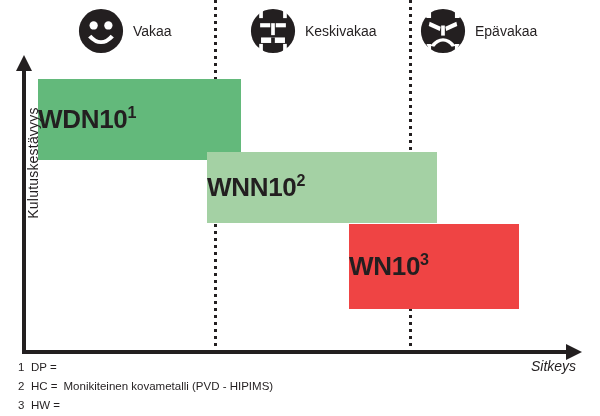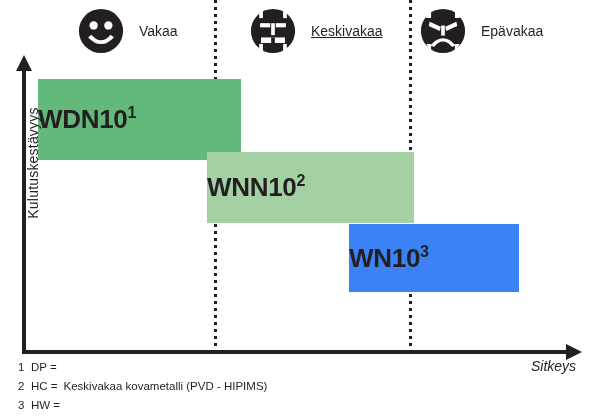--- a/index.html
+++ b/index.html
@@ -88,21 +88,21 @@
     background-size: 3px 7px;
     background-repeat: repeat-y;
   }
 
   
   .zone-head {
     position: absolute;
     top: 8px;
     display: flex;
     align-items: center;
-    gap: 15px;
+    gap: 9px;
   }
   .face {
     width: 46px;
     height: 46px;
     flex: 0 0 auto;
     display: block;
   }
   .zone-label {
     font-size: 14px;
     color: #231f20;
@@ -161,21 +161,21 @@
   <div class="zone-head" style="left:78px;">
     <svg class="face" viewBox="0 0 100 100">
       <circle cx="50" cy="50" r="48" fill="#231f20"></circle>
       <circle cx="34" cy="38" r="9" fill="#ffffff"></circle>
       <circle cx="66" cy="38" r="9" fill="#ffffff"></circle>
       <path d="M29 58 q21 24 42 0 l7 6 q-28 29 -56 0 z" fill="#ffffff"></path>
     </svg>
     <span class="zone-label">Vakaa</span>
   </div>
 
-  <div class="zone-head" style="left:250px;text-decoration:underline;">
+  <div class="zone-head" style="left:250px;">
     <svg class="face" viewBox="0 0 100 100">
       <circle cx="50" cy="50" r="48" fill="#231f20"></circle>
       <rect x="20" y="6" width="8" height="16" fill="#ffffff"></rect>
       <rect x="72" y="6" width="8" height="16" fill="#ffffff"></rect>
       <rect x="20" y="78" width="8" height="16" fill="#ffffff"></rect>
       <rect x="72" y="78" width="8" height="16" fill="#ffffff"></rect>
       <rect x="22" y="33" width="22" height="9" fill="#ffffff"></rect>
       <rect x="56" y="33" width="22" height="9" fill="#ffffff"></rect>
       <rect x="46" y="33" width="8" height="26" fill="#ffffff"></rect>
       <rect x="24" y="64" width="52" height="12" fill="#ffffff"></rect>
@@ -198,27 +198,27 @@
     </svg>
     <span class="zone-label">Epävakaa</span>
   </div>
 
   <div class="bar" style="left:38px; top:79px; width:203px; height:81px; background:#63b97b;">
     <span class="bar-text">
       <span>WDN10</span><sup>1</sup>
     </span>
   </div>
 
-  <div class="bar" style="left:207px; top:152px; width:207px; height:71px; background:#a4d1a4;">
+  <div class="bar" style="left:207px; top:152px; width:230px; height:71px; background:#a4d1a4;">
     <span class="bar-text">
       <span>WNN10</span><sup>2</sup>
     </span>
   </div>
 
-  <div class="bar" style="left:349px; top:224px; width:170px; height:68px; background:#3b82f6;">
+  <div class="bar" style="left:349px; top:224px; width:170px; height:85px; background:#ef4444;">
     <span class="bar-text">
       <span>WN10</span><sup>3</sup>
     </span>
   </div>
 
   <div class="axis-v-line"></div>
   <div class="axis-v-head"></div>
   <div class="axis-h-line"></div>
   <div class="axis-h-head"></div>
 
@@ -226,21 +226,21 @@
   <div class="axis-label-x">Sitkeys</div>
 
   <div class="legend">
     <div class="legend-row">
       <span class="legend-num">1</span>
       <span class="legend-code">DP =</span>
     </div>
     <div class="legend-row">
       <span class="legend-num">2</span>
       <span class="legend-code">HC =</span>
-      <span class="legend-text">Keskivakaa kovametalli (PVD - HIPIMS)</span>
+      <span class="legend-text">Monikiteinen kovametalli (PVD - HIPIMS)</span>
     </div>
     <div class="legend-row">
       <span class="legend-num">3</span>
       <span class="legend-code">HW =</span>
     </div>
   </div>
 
 </div>
 
 </body></html>

